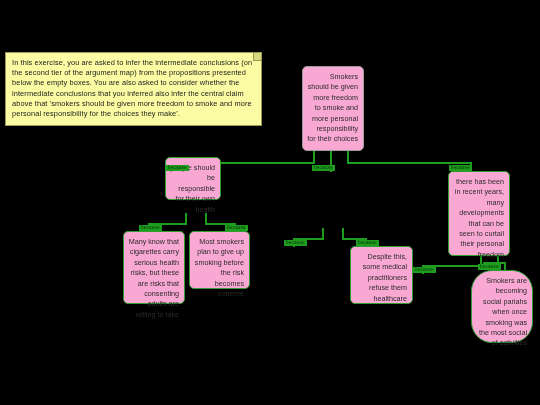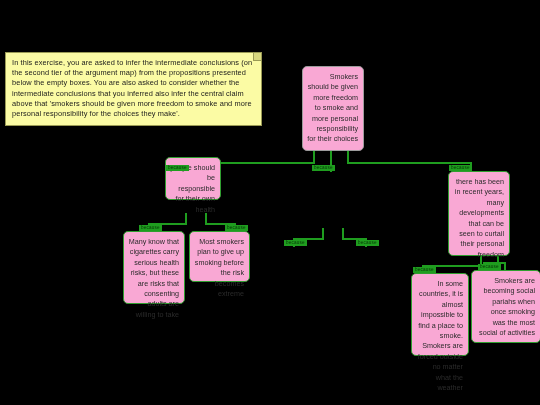--- a/index.html
+++ b/index.html
@@ -151,27 +151,27 @@
 
 
   <div class="node reason" style="left:448px; top:171px; width:62px; height:85px;">
     <span>there has been in recent years, many developments that can be seen to curtail their personal freedom</span>
   </div>
 
   <div class="node reason" style="left:123px; top:231px; width:62px; height:73px;">
     <span>Many know that cigarettes carry serious health risks, but these are risks that consenting adults are willing to take</span>
   </div>
 
-  <div class="node reason" style="left:189px; top:231px; width:61px; height:51px;">
+  <div class="node reason" style="left:189px; top:231px; width:61px; height:58px;">
     <span>Most smokers plan to give up smoking before the risk becomes extreme</span>
   </div>
 
 
-
-  <div class="node reason" style="left:411px; top:273px; width:58px; height:83px;">
-    <span>In some countries, it is almost impossible to find a place to smoke. Smokers are forced outside no matter what the weather</span>
+  <div class="node reason" style="left:350px; top:246px; width:63px; height:58px;">
+    <span>Despite this, some medical practitioners refuse them healthcare</span>
   </div>
 
-  <div class="node reason" style="left:471px; top:270px; width:70px; height:73px;">
+
+  <div class="node reason" style="left:471px; top:270px; width:62px; height:73px;border-radius:21px;">
     <span>Smokers are becoming social pariahs when once smoking was the most social of activities</span>
   </div>
 
 </div>
 
 </body></html>

